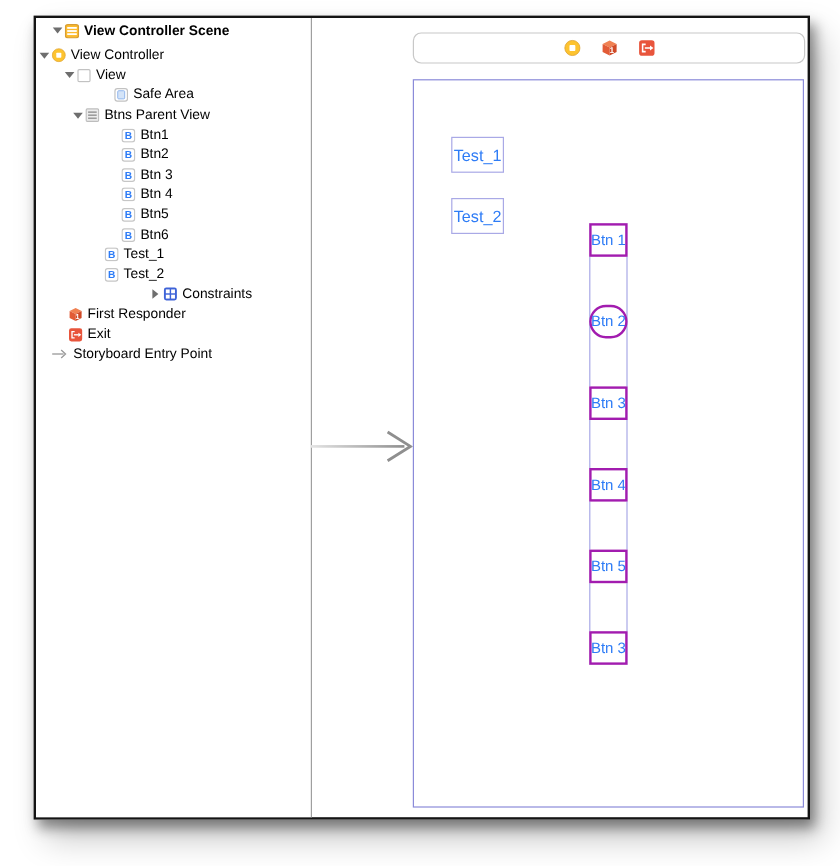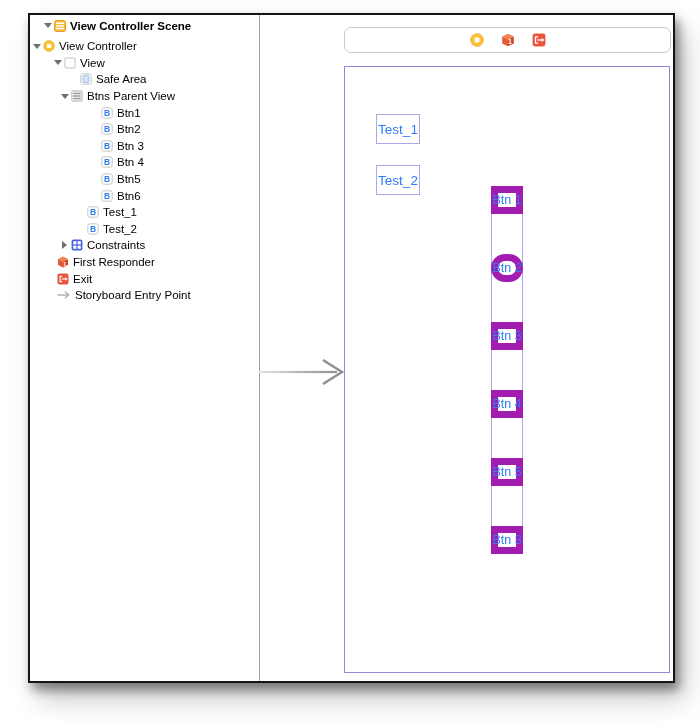--- a/index.html
+++ b/index.html
@@ -35,21 +35,21 @@
   .cbtn{
     position:absolute;box-sizing:border-box;background:#fff;
     border:1px solid #a9a9e6;color:#2e7cf6;font-size:13.5px;
     display:flex;align-items:center;justify-content:center;cursor:default;
   }
   .test1{left:31px;top:47px;width:44px;height:30px;}
   .test2{left:31px;top:98px;width:44px;height:30px;}
   .btncol{position:absolute;left:146px;top:119px;width:32px;height:368px;box-sizing:border-box;border:1px solid #a9a9e6;background:#fff;}
   .cell{
     position:absolute;left:-1px;width:32px;height:28px;box-sizing:border-box;
-    border:7px solid #a21caf;color:#2e7cf6;font-size:12.5px;background:#fff;
+    border:2px solid #a21caf;color:#2e7cf6;font-size:12.5px;background:#fff;
     display:flex;align-items:center;justify-content:center;white-space:nowrap;cursor:default;
   }
   .entry-arrow{position:absolute;left:229px;top:342px;}
 </style>
 </head>
 <body>
 
 <div class="window">
 
   <div class="sidebar">
@@ -84,21 +84,21 @@
           <span class="tri-slot">
             <span class="tri-down"></span>
           </span>
           <span class="ic">
             <svg width="12" height="12" viewBox="0 0 12 12">
               <rect x="1" y="1" width="10" height="10" rx="1" fill="#fff" stroke="#c2c2c2"></rect>
             </svg>
           </span>
           <span>View</span>
         </div>
-        <div class="row" style="padding-left: 37px;">
+        <div class="row" style="padding-left: 52px;">
           <span class="tri-slot"></span>
           <span class="ic">
             <svg width="12" height="12" viewBox="0 0 12 12">
               <rect x="0.8" y="0.8" width="10.4" height="10.4" rx="2" fill="#fff" stroke="#c2c2c2"></rect>
               <rect x="3.1" y="2.6" width="5.8" height="6.8" rx="0.8" fill="#d4e4f8" stroke="#8fb5ec" stroke-width="0.8"></rect>
             </svg>
           </span>
           <span>Safe Area</span>
         </div>
         <div class="row" style="padding-left: 28px;">
@@ -188,21 +188,21 @@
         <div class="row" style="padding-left: 44px;">
           <span class="tri-slot"></span>
           <span class="ic">
             <svg width="12" height="12" viewBox="0 0 12 12">
               <rect x="0.8" y="0.8" width="10.4" height="10.4" rx="2" fill="#fff" stroke="#c6c6c6"></rect>
               <text x="6" y="9" text-anchor="middle" font-size="8.5" font-weight="bold" fill="#2e7cf6" font-family="Liberation Sans,sans-serif">B</text>
             </svg>
           </span>
           <span>Test_2</span>
         </div>
-        <div class="row" style="padding-left: 28px;">
+        <div class="row" style="padding-left: 44px; justify-content: center;">
           <span class="tri-slot">
             <span class="tri-right"></span>
           </span>
           <span class="ic">
             <svg width="12" height="12" viewBox="0 0 12 12">
               <rect x="0.6" y="0.6" width="10.8" height="10.8" rx="2" fill="#3e63d8"></rect>
               <rect x="2.2" y="2.2" width="3.2" height="3.2" fill="#fff"></rect>
               <rect x="6.6" y="2.2" width="3.2" height="3.2" fill="#fff"></rect>
               <rect x="2.2" y="6.6" width="3.2" height="3.2" fill="#fff"></rect>
               <rect x="6.6" y="6.6" width="3.2" height="3.2" fill="#fff"></rect>
@@ -227,21 +227,21 @@
           <span class="ic">
             <svg width="12" height="12" viewBox="0 0 12 12">
               <rect x="0.5" y="0.5" width="11" height="11" rx="2" fill="#E8553C"></rect>
               <path d="M5.2,3.4 H3 V8.6 H5.2" stroke="#fff" stroke-width="1.1" fill="none"></path>
               <rect x="4.6" y="5.45" width="4" height="1.1" fill="#fff"></rect>
               <polygon points="10.7,6 8.3,4.2 8.3,7.8" fill="#fff"></polygon>
             </svg>
           </span>
           <span>Exit</span>
         </div>
-        <div class="row" style="padding-left: 14px;">
+        <div class="row" style="">
           <span class="tri-slot"></span>
           <span class="ic">
             <svg width="14" height="12" viewBox="0 0 14 12">
               <rect x="0.5" y="5.45" width="9.5" height="1.1" fill="#9a9a9a"></rect>
               <path d="M8,2.6 L11.6,6 L8,9.4" stroke="#9a9a9a" stroke-width="1.1" fill="none"></path>
             </svg>
           </span>
           <span>Storyboard Entry Point</span>
         </div>
       </div>

